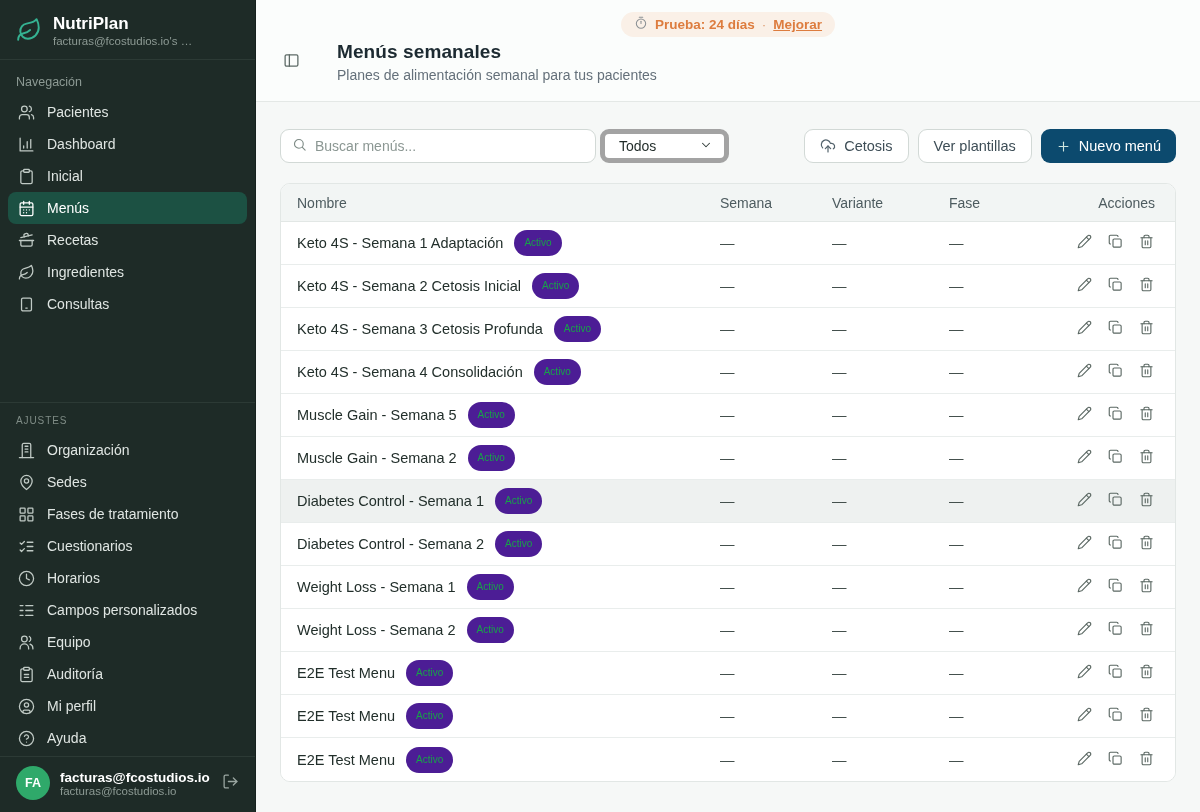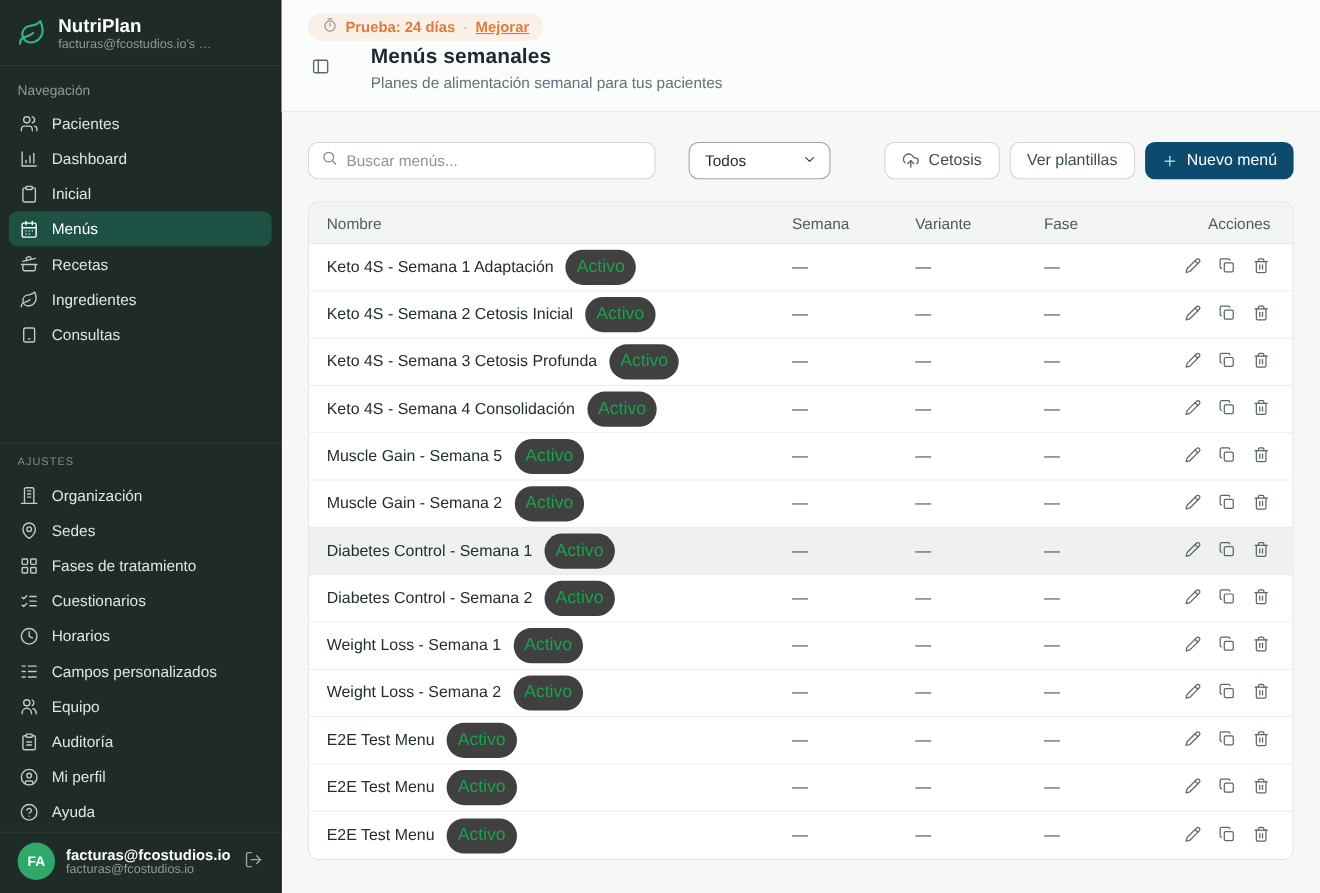--- a/index.html
+++ b/index.html
@@ -49,21 +49,21 @@
     display: flex; align-items: center; justify-content: center; flex: 0 0 34px;
   }
   .user-meta { flex: 1; min-width: 0; }
   .user-name { font-size: 13.5px; font-weight: 700; color: #ffffff; white-space: nowrap; overflow: hidden; }
   .user-email { font-size: 11.5px; color: #8d9a94; white-space: nowrap; overflow: hidden; }
   .logout-btn svg { width: 17px; height: 17px; color: #9aa6a1; }
 
   
   .main { flex: 1; display: flex; flex-direction: column; height: 812px; }
   .page-header { background: #fbfdfc; border-bottom: 1px solid #e4e8e6; padding: 12px 24px 18px; }
-  .trial-row { display: flex; justify-content: flex-start; }
+  .trial-row { display: flex; justify-content: center; }
   .trial-badge {
     display: inline-flex; align-items: center; gap: 7px;
     background: #faf0e7; border-radius: 999px; padding: 4px 13px;
     font-size: 13.5px; font-weight: 700; color: #dd7c3e;
   }
   .trial-badge .icon svg { width: 14px; height: 14px; color: #8b9094; }
   .trial-sep { font-weight: 400; color: #dd9b6f; }
   .trial-link { color: #dd7c3e; text-decoration: underline; cursor: pointer; }
 
   .title-row { display: flex; align-items: center; gap: 37px; margin-top: 4px; padding-left: 3px; }
@@ -76,22 +76,22 @@
   .toolbar { display: flex; align-items: center; }
   .search {
     width: 316px; height: 34px; background: #ffffff;
     border: 1px solid #d2d9d6; border-radius: 9px;
     display: flex; align-items: center; gap: 8px; padding: 0 11px;
   }
   .search .icon svg { width: 15px; height: 15px; color: #7d8a85; }
   .search input { border: none; outline: none; background: transparent; font-size: 14px; color: #2a3632; width: 100%; font-family: inherit; }
   .search input::placeholder { color: #8b9793; }
   .filter {
-    height: 34px; width: 129px; margin-left: 30px;
-    background: #ffffff; border: 1px solid #a3a3a3; border-radius: 9px;
+    height: 34px; width: 129px; margin-left: 4px;
+    background: #ffffff; border: 5px solid #a3a3a3; border-radius: 9px;
     display: flex; align-items: center; justify-content: space-between;
     padding: 0 11px 0 14px; font-size: 14px; color: #1f2a27;
   }
   .filter .icon svg { width: 14px; height: 14px; color: #333d3a; }
   .toolbar-spacer { flex: 1; }
   .btn { height: 34px; border-radius: 9px; font-size: 14.5px; display: inline-flex; align-items: center; gap: 8px; padding: 0 15px; }
   .btn .icon { display: flex; }
   .btn-outline { background: #ffffff; border: 1px solid #d2d9d6; color: #3d4d56; }
   .btn-outline .icon svg { width: 16px; height: 16px; color: #53636c; }
   .btn + .btn { margin-left: 9px; }
@@ -101,21 +101,21 @@
   
   .table-card { margin-top: 20px; background: #ffffff; border: 1px solid #e2e7e5; border-radius: 10px; overflow: hidden; }
   .tgrid { display: grid; grid-template-columns: 1fr 112px 117px 114px 92px; align-items: center; padding: 0 20px 0 16px; }
   .thead { background: #f2f5f4; border-bottom: 1px solid #e2e7e5; height: 38px; font-size: 14px; color: #4d5b5f; }
   .th.right { text-align: right; }
   .trow { height: 43px; border-bottom: 1px solid #e9edec; font-size: 14.5px; background: #ffffff; }
   .trow:last-child { border-bottom: none; }
   .trow.highlight { background: #eef1f0; }
   .name-cell { display: flex; align-items: center; gap: 11px; min-width: 0; }
   .rname { color: #222f2b; white-space: nowrap; }
-  .badge { background: #404040; color: #18a249; font-size: 16px; font-weight: 400; padding: 8px 10px; border-radius: 999px; line-height: 1; }
+  .badge { background: #4c1d95; color: #18a249; font-size: 10px; font-weight: 400; padding: 8px 10px; border-radius: 999px; line-height: 1; }
   .dash { color: #44504d; }
   .actions { display: flex; justify-content: flex-end; gap: 14px; }
   .icon-btn { display: flex; padding: 1px; }
   .icon-btn svg { width: 15px; height: 15px; color: #5a6762; }
 </style>
 </head>
 <body>
 
 <aside class="sidebar">
   <div class="brand">

